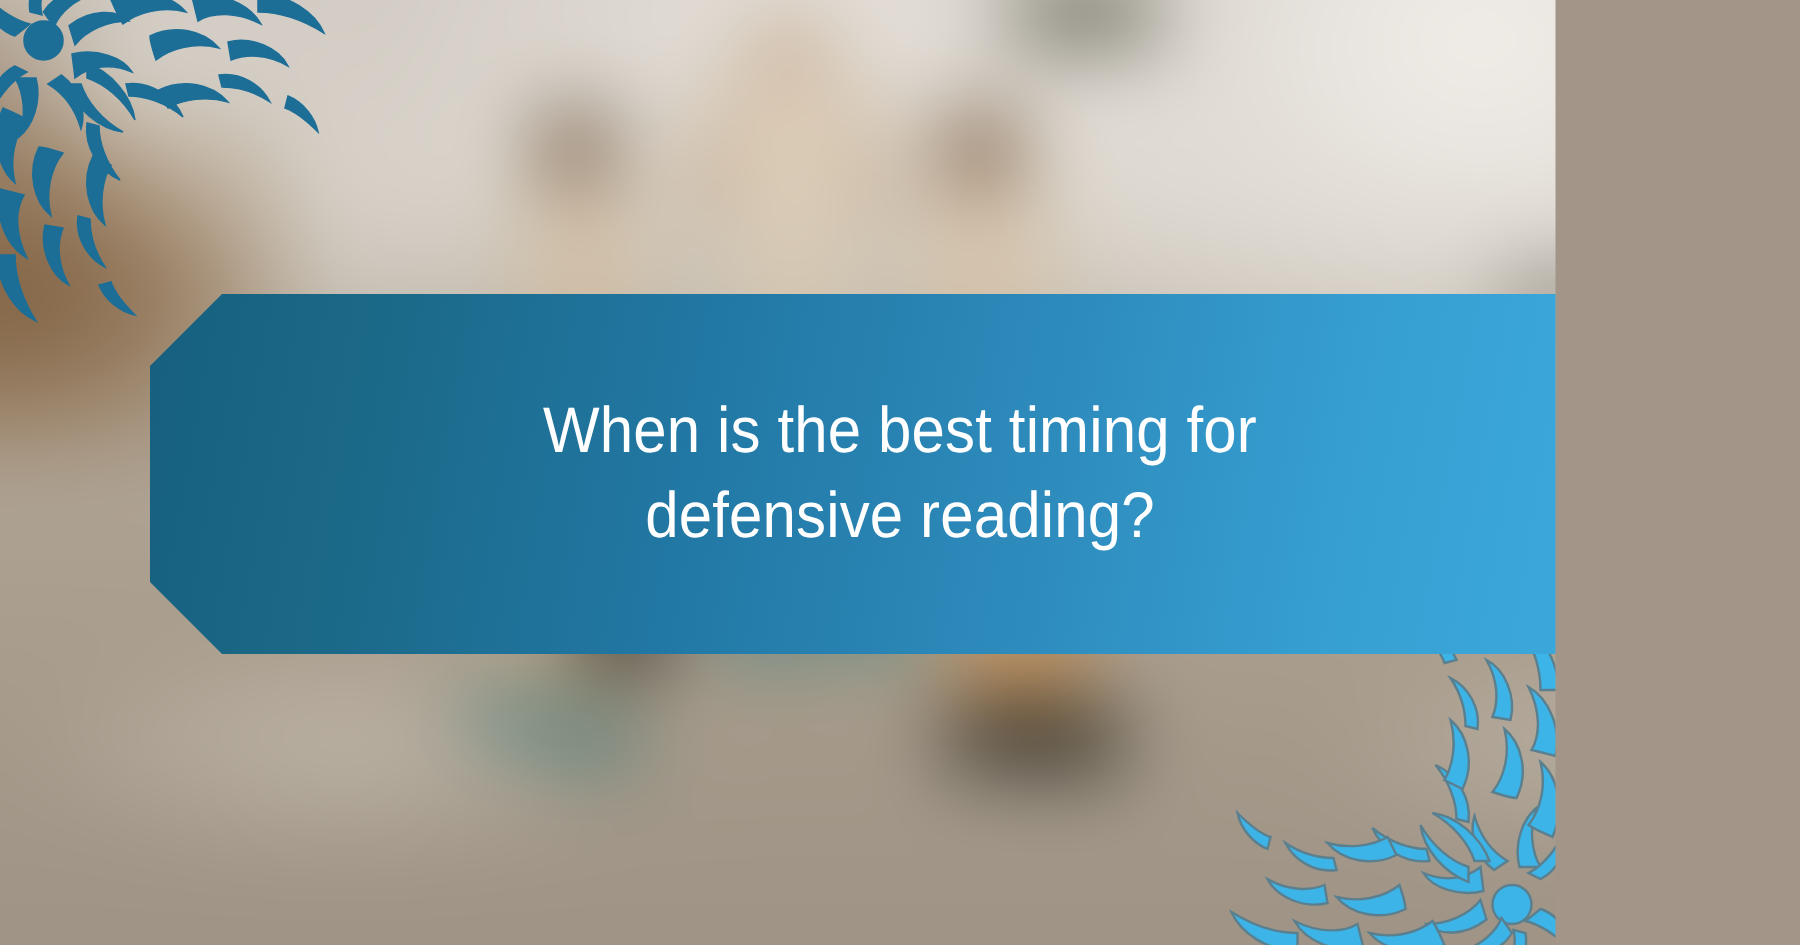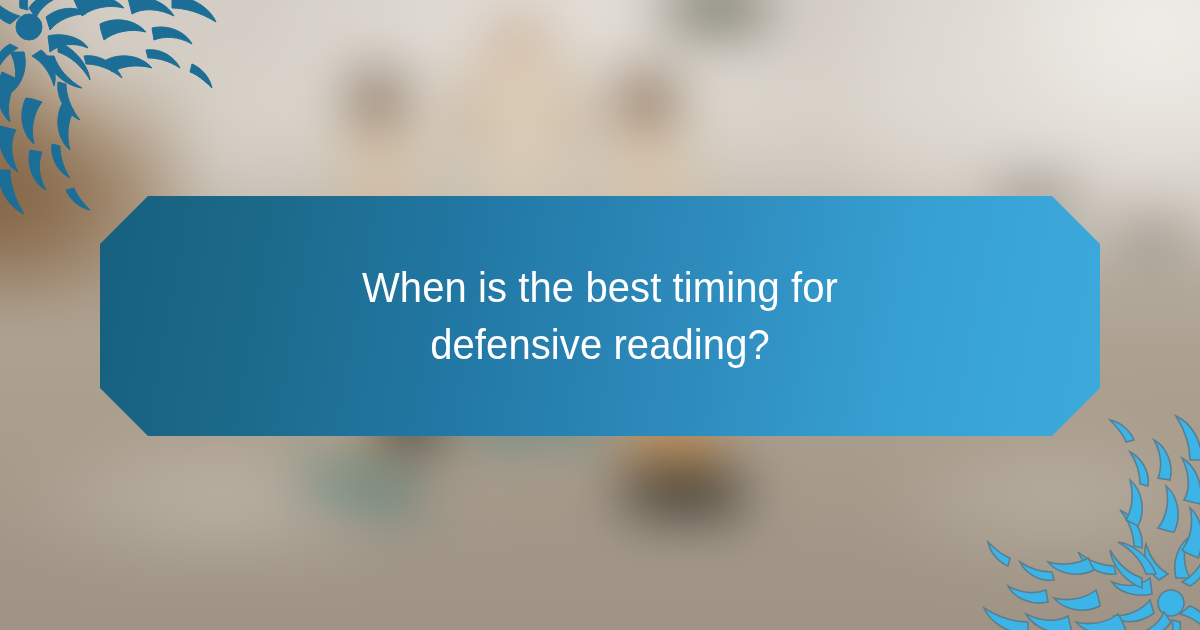--- a/index.html
+++ b/index.html
@@ -8,21 +8,21 @@
   html, body {
     width:1200px;
     height:630px;
     overflow:hidden;
     background:#a39688;
     font-family:"Liberation Sans", sans-serif;
   }
 
   #card {
     position:relative;
-    width:1200px;
+    width:1037px;
     height:630px;
     overflow:hidden;
   }
 
   
   .bg-layer {
     position:absolute;
     inset:-60px;
     filter: blur(26px) saturate(0.92);
     transform: scale(1.08);

